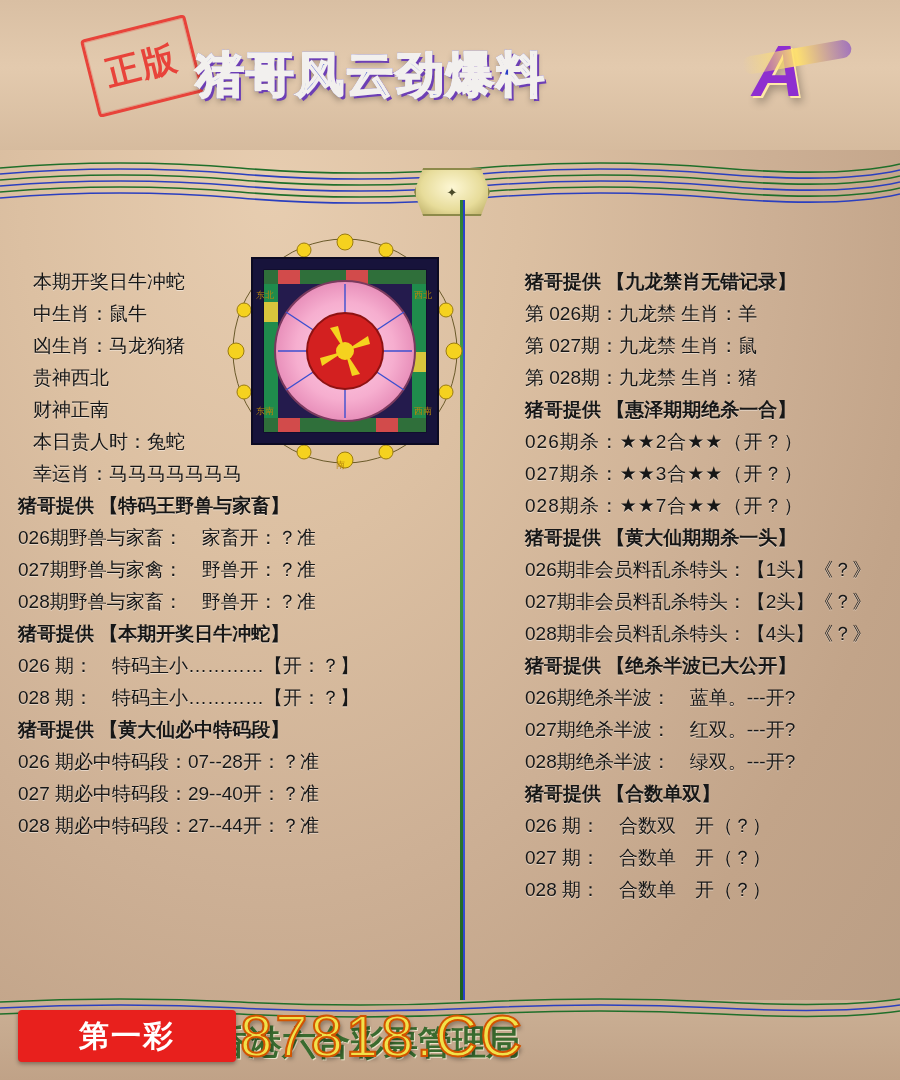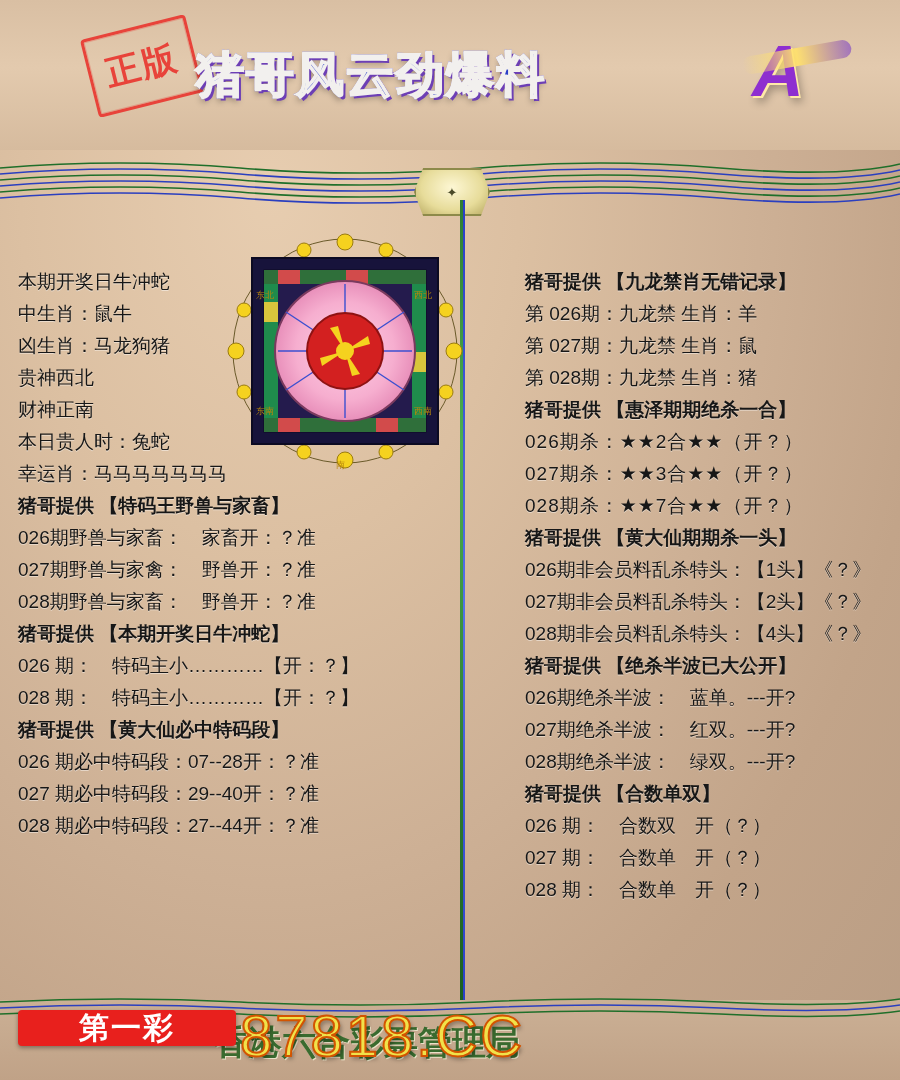--- a/index.html
+++ b/index.html
@@ -76,29 +76,29 @@
   .col-left{left:18px;width:430px;}
   .col-right{left:492px;width:400px;margin-left:33px;}
   .row{
     font-size:19px;color:#171717;line-height:1.0;
     margin-bottom:13px;white-space:nowrap;
     text-shadow:0 1px 0 rgba(255,255,255,.45);
   }
   .row.hdr{font-weight:bold;}
   .star{letter-spacing:1px;}
   
-  .left-top .row{width:220px;white-space:nowrap;}
+  .left-top .row{width:220px;white-space:nowrap;margin-left:15px;}
   
   .bottom-band{
     position:absolute;left:0;top:1000px;width:900px;height:80px;
     background:linear-gradient(180deg,#cbb095 0%,#c0a287 100%);
   }
   .bwave{position:absolute;left:0;top:996px;width:900px;height:26px;}
   .red-plate{
-    position:absolute;left:18px;top:1010px;width:218px;height:36px;
+    position:absolute;left:18px;top:1010px;width:218px;height:52px;
     background:#e8201d;border-radius:4px;
     display:flex;align-items:center;justify-content:center;
     color:#ffffff;font-size:30px;font-weight:bold;letter-spacing:2px;
     box-shadow:0 2px 4px rgba(0,0,0,.35);
   }
   .bottom-cn{
     position:absolute;left:214px;top:1020px;width:520px;
     font-size:34px;font-weight:bold;color:#3a6b2f;
     text-shadow:1px 1px 0 #eae2c8;white-space:nowrap;
   }

